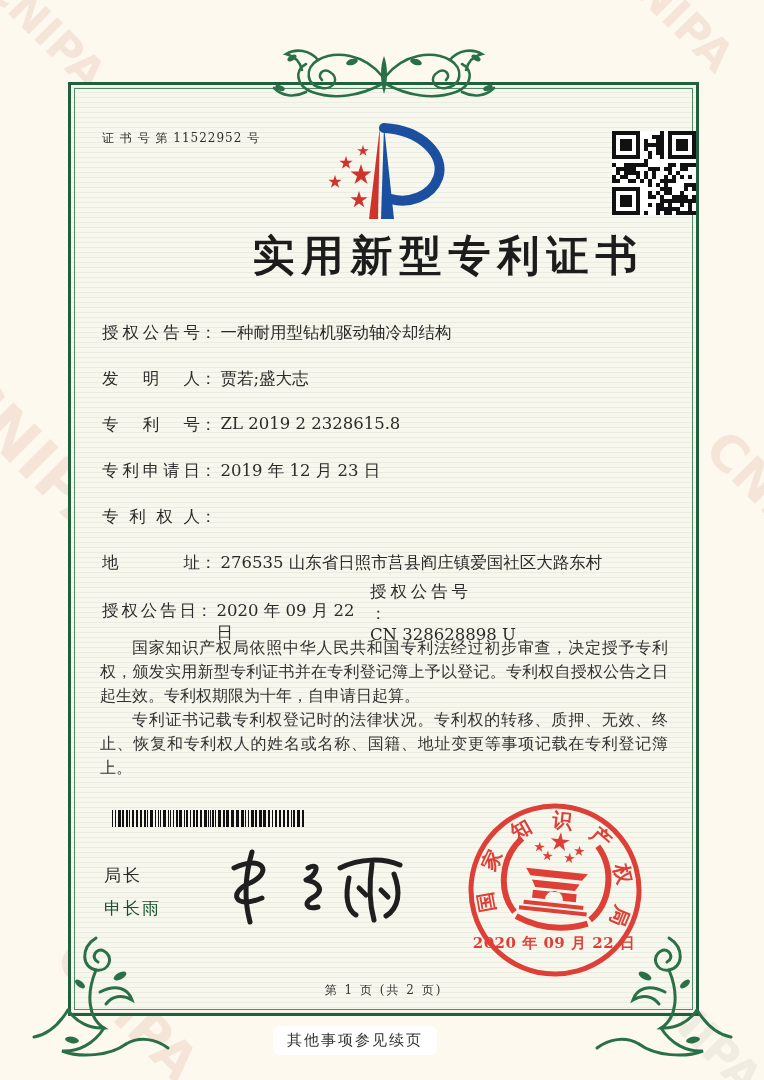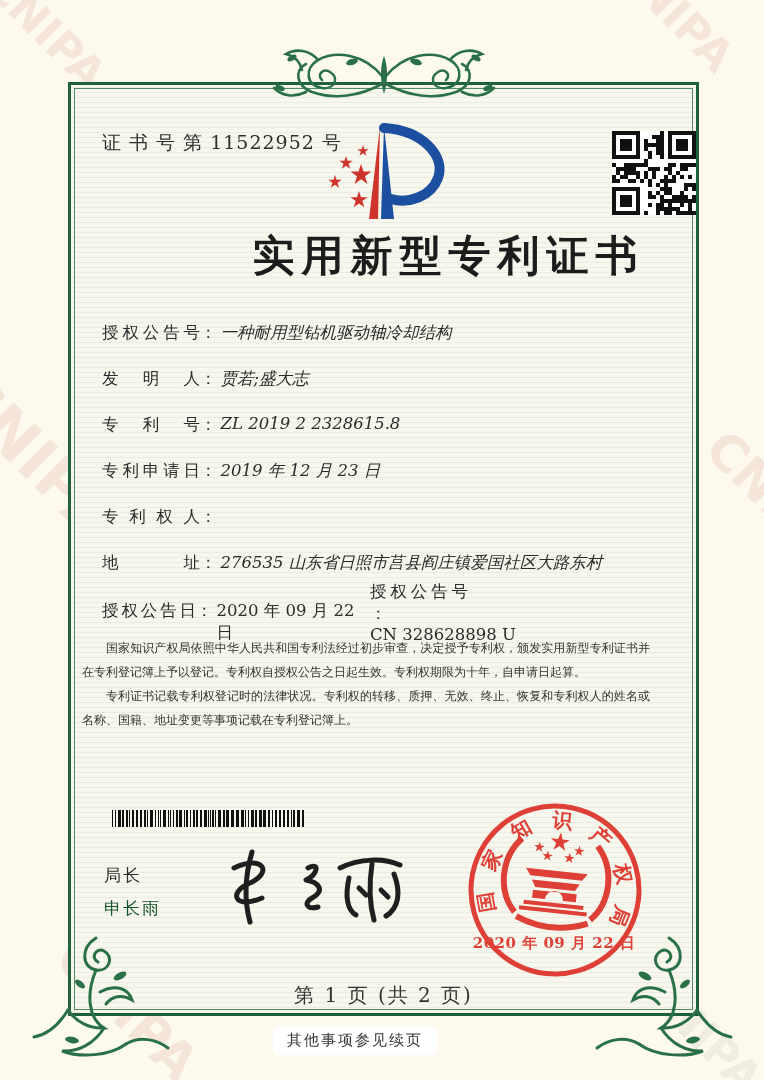--- a/index.html
+++ b/index.html
@@ -15,52 +15,52 @@
   
   .inner-area{position:absolute;left:68px;top:82px;width:631px;height:934px;
       background:repeating-linear-gradient(180deg,rgba(146,172,148,.14) 0 1px,rgba(255,255,255,0) 1px 5px),#f8f7ed;}
   .cert-border{position:absolute;left:68px;top:82px;width:631px;height:934px;
       border:3px solid #20613d;box-sizing:border-box;}
   .cert-border .inner-line{position:absolute;left:3px;top:3px;right:3px;bottom:3px;
       border:1px solid #4f8a66;}
 
   .orn{position:absolute;pointer-events:none;}
 
-  .cert-no{position:absolute;left:102px;top:130px;font-size:19px;color:#2e2e2e;letter-spacing:1px;}
+  .cert-no{position:absolute;left:102px;top:130px;font-size:12px;color:#2e2e2e;letter-spacing:1px;}
   .logo{position:absolute;left:320px;top:120px;width:150px;height:108px;}
   .qr{position:absolute;left:612px;top:131px;width:84px;height:84px;background:#fff;}
   .title{position:absolute;left:68px;top:228px;width:761px;text-align:center;
       font-size:42px;font-weight:bold;color:#1c1c1c;letter-spacing:7px;}
 
   .fields{position:absolute;left:102px;top:322px;width:570px;font-size:16.5px;color:#2b2b2b;}
   .field-row{height:46px;display:flex;align-items:flex-start;}
   .lbl{display:inline-block;width:98px;text-align:justify;text-align-last:justify;}
   .colon{margin:0 4px 0 0;}
-  .val{flex:1;font-style:italic;}
+  .val{flex:1;}
   .grant-row{display:flex;align-items:flex-end;}
   .grant-left{display:flex;width:268px;}
   .grant-right{display:flex;flex-direction:column;}
 
-  .paras{position:absolute;left:82px;top:636px;width:568px;font-size:12px;
+  .paras{position:absolute;left:100px;top:636px;width:568px;font-size:16px;
       line-height:24px;color:#333;text-align:justify;}
   .paras p{margin:0;text-indent:2em;}
 
   .barcode{position:absolute;left:112px;top:810px;width:196px;height:17px;}
 
   .sig-title{position:absolute;left:104px;top:864px;font-size:17px;color:#2b2b2b;letter-spacing:2px;}
   .sig-name{position:absolute;left:104px;top:897px;font-size:17px;color:#14532d;letter-spacing:2px;}
   .sig-script{position:absolute;left:212px;top:838px;width:205px;height:100px;}
 
   .seal{position:absolute;left:462px;top:797px;width:186px;height:186px;opacity:.95;}
   .seal text{fill:#dd362d;font-size:20px;font-weight:bold;text-anchor:middle;
       font-family:"DejaVu Serif","Liberation Serif",serif;}
   .seal .seal-date{font-size:15px;font-weight:bold;letter-spacing:0.5px;}
 
   .page-no{position:absolute;left:68px;top:982px;width:631px;text-align:center;
-      font-size:20px;color:#333;letter-spacing:2px;}
+      font-size:12px;color:#333;letter-spacing:2px;}
   .cont-note{position:absolute;left:355px;top:1026px;transform:translateX(-50%);
       background:#ffffff;padding:5px 14px;font-size:15px;color:#333;letter-spacing:2px;white-space:nowrap;border-radius:6px;}
 </style>
 </head>
 <body>
 
 <div class="page">
 
   <div>
     <span class="wm" style="left:-28px;top:4px;font-size:44px;">CNIPA</span>

